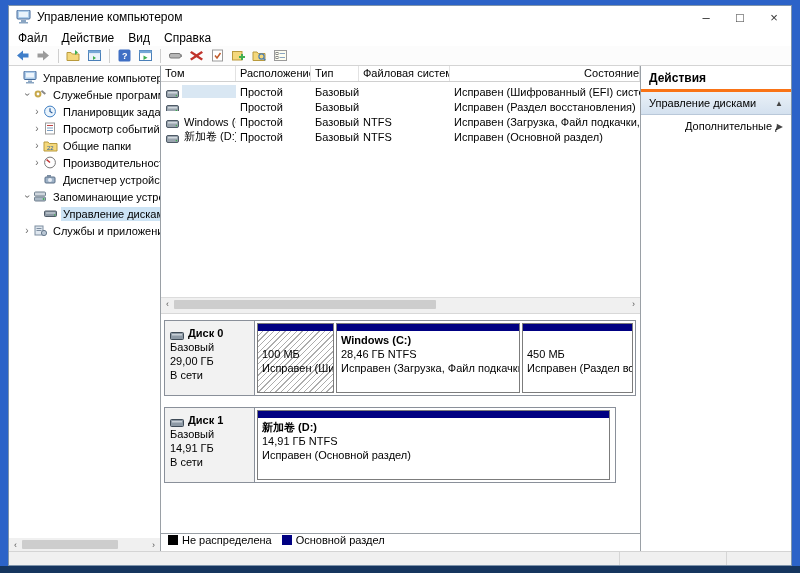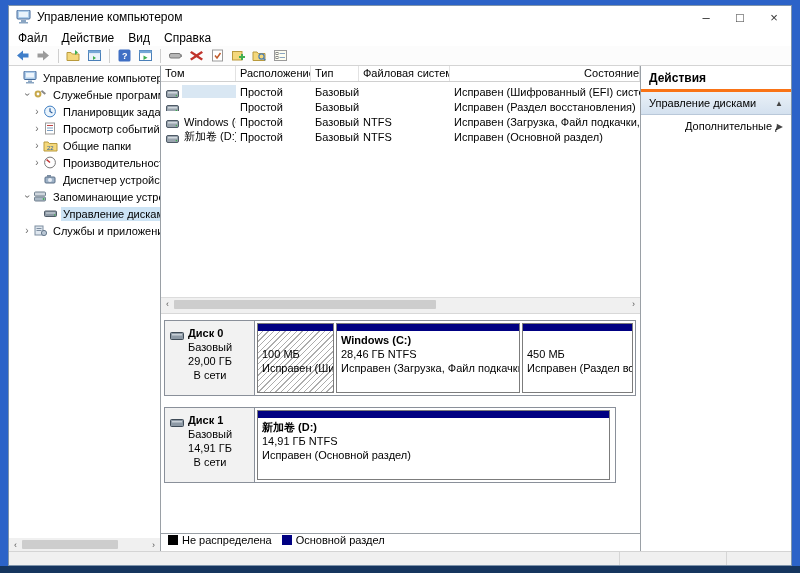--- a/index.html
+++ b/index.html
@@ -60,21 +60,21 @@
   .vol-cell { display:flex; align-items:center; }
   .vol-icon { width:13px; height:8px; margin:0 3px 0 1px; flex:none; }
   .vol-name { padding:0 2px; }
   .vol-name.sel { background:#d9e7f3; min-width:54px; height:13px; }
   .list-hscroll { height:13px; flex:none; background:#f0f0f0; border-top:1px solid #dcdcdc; display:flex; align-items:center; }
   .splitter { height:4px; flex:none; background:#f0f0f0; border-bottom:1px solid #d8d8d8; }
 
   
   .graph-pane { flex:1; background:#fff; padding:6px 0 0 3px; overflow:hidden; }
   .disk-row { display:flex; border:1px solid #8a909a; margin-bottom:11px; height:76px; background:#fff; }
-  .disk-label { width:90px; flex:none; background:#f2f2f2; border-right:1px solid #8a909a; padding:5px 4px 0 5px; font-size:11px; line-height:14px;text-align:center; }
+  .disk-label { width:90px; flex:none; background:#f2f2f2; border-right:1px solid #8a909a; padding:5px 4px 0 5px; font-size:11px; line-height:14px; }
   .disk-name { font-weight:bold; display:flex; align-items:center; gap:4px; }
   .disk-icon { width:14px; height:8px; flex:none; }
   .parts { flex:1; padding:2px; display:flex; gap:2px; }
   .part { border:1px solid #7c7c7c; display:flex; flex-direction:column; flex:none; overflow:hidden; }
   .part-band { height:7px; background:#000082; flex:none; }
   .part-body { flex:1; padding:2px 4px; font-size:11px; line-height:14px; white-space:nowrap; overflow:hidden; }
   .part-body .pl-label { font-weight:bold; min-height:14px; }
   .part.selected .part-body {
     background:repeating-linear-gradient(135deg, #ffffff 0 3px, #adadad 3px 4px);
   }

